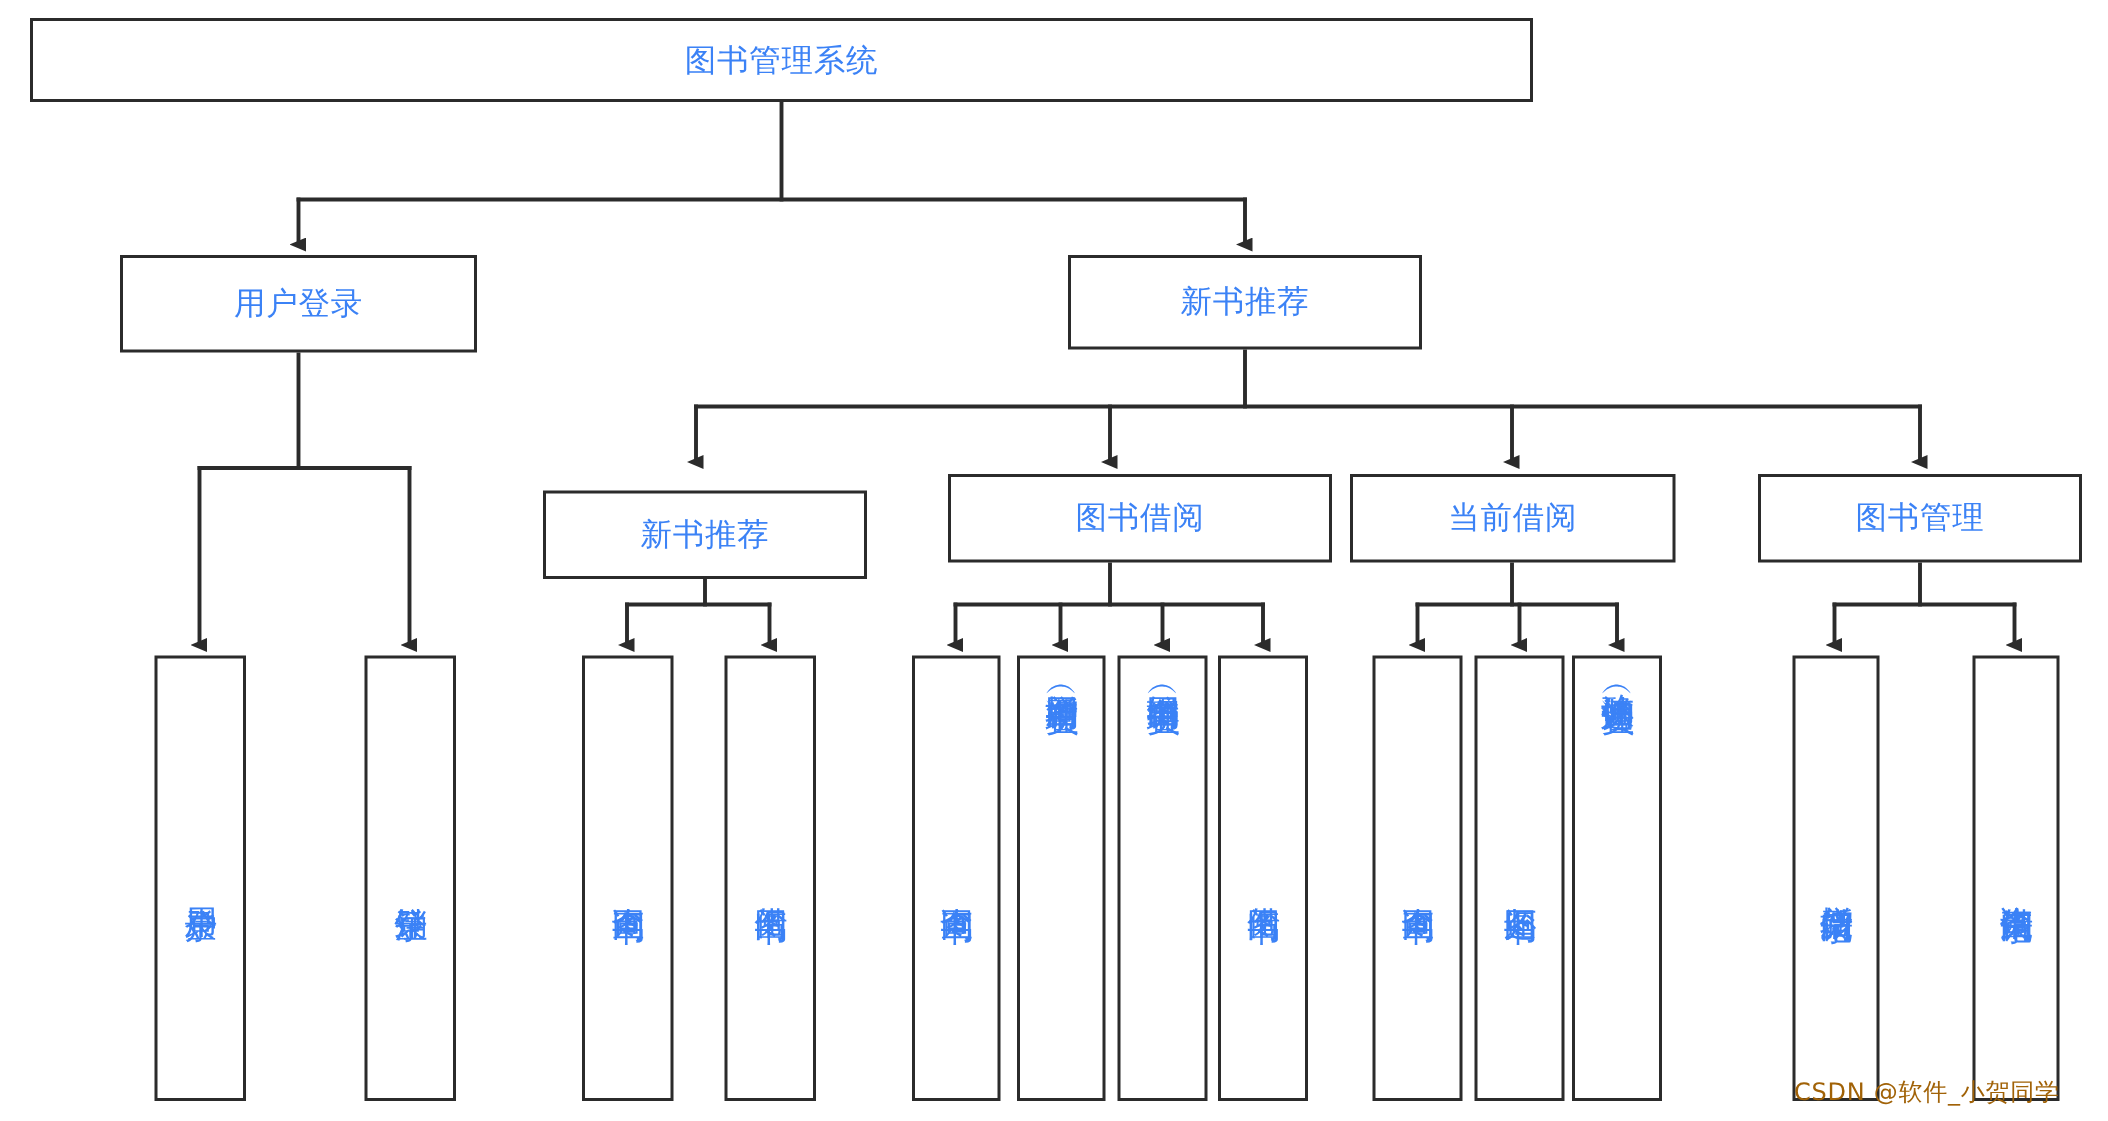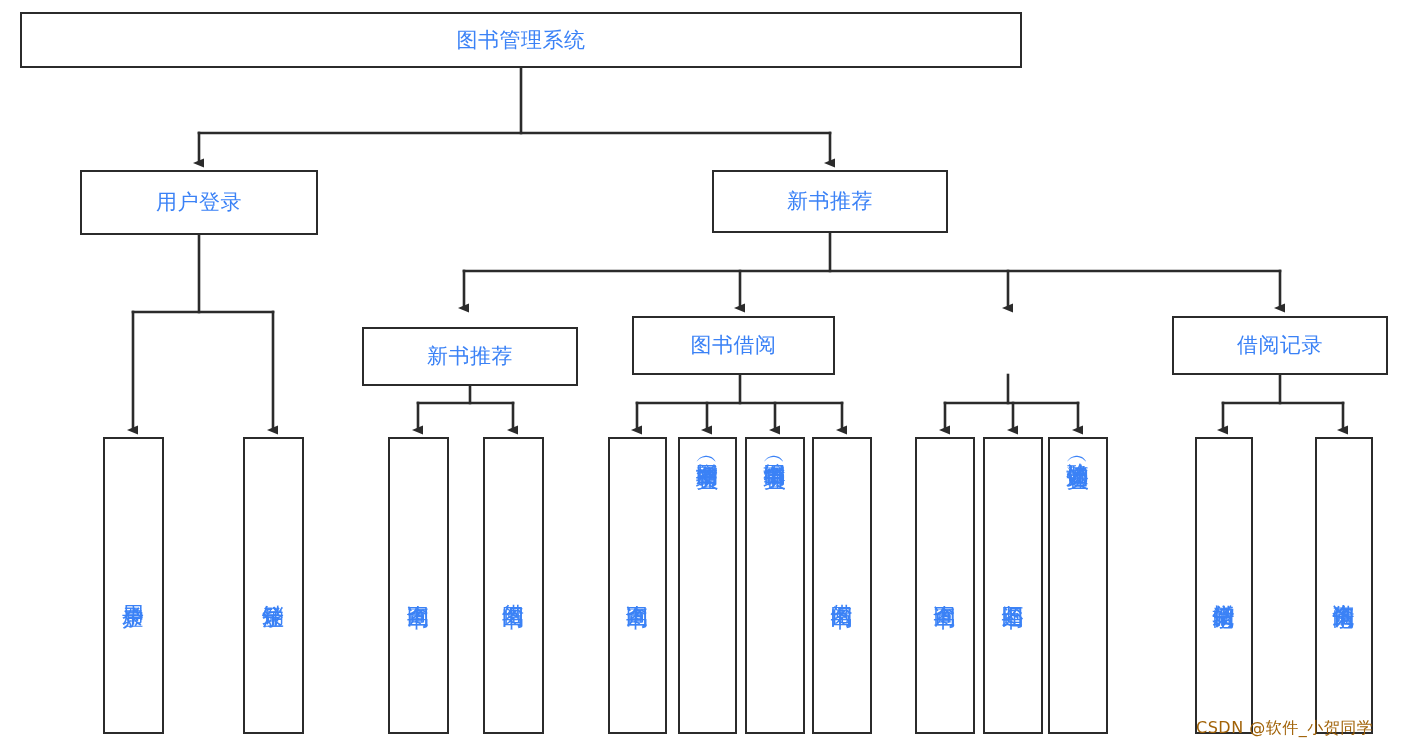--- a/index.html
+++ b/index.html
@@ -130,25 +130,28 @@
   <div class="node-box" style="left:80px; top:170px; width:238px; height:65px;">
     <span class="node-label">用户登录</span>
   </div>
   <div class="node-box" style="left:712px; top:170px; width:236px; height:63px;">
     <span class="node-label">新书推荐</span>
   </div>
 
   <div class="node-box" style="left:362px; top:316px; width:216px; height:59px;margin-top:11px;">
     <span class="node-label">新书推荐</span>
   </div>
-  <div class="node-box" style="left:632px; top:316px; width:203px; height:59px;">
+  <div class="node-box" style="left:632px; top:316px; width:256px; height:59px;">
     <span class="node-label">图书借阅</span>
   </div>
+  <div class="node-box" style="left:900px; top:316px; width:217px; height:59px;">
+    <span class="node-label">当前借阅</span>
+  </div>
   <div class="node-box" style="left:1172px; top:316px; width:216px; height:59px;">
-    <span class="node-label">借阅记录</span>
+    <span class="node-label">图书管理</span>
   </div>
 
   <div class="node-box vertical vcenter" style="left:103px; top:437px; width:61px; height:297px;">
     <span class="node-label">用户登录</span>
   </div>
   <div class="node-box vertical vcenter" style="left:243px; top:437px; width:61px; height:297px;">
     <span class="node-label">注销登录</span>
   </div>
 
   <div class="node-box vertical vcenter" style="left:388px; top:437px; width:61px; height:297px;">

